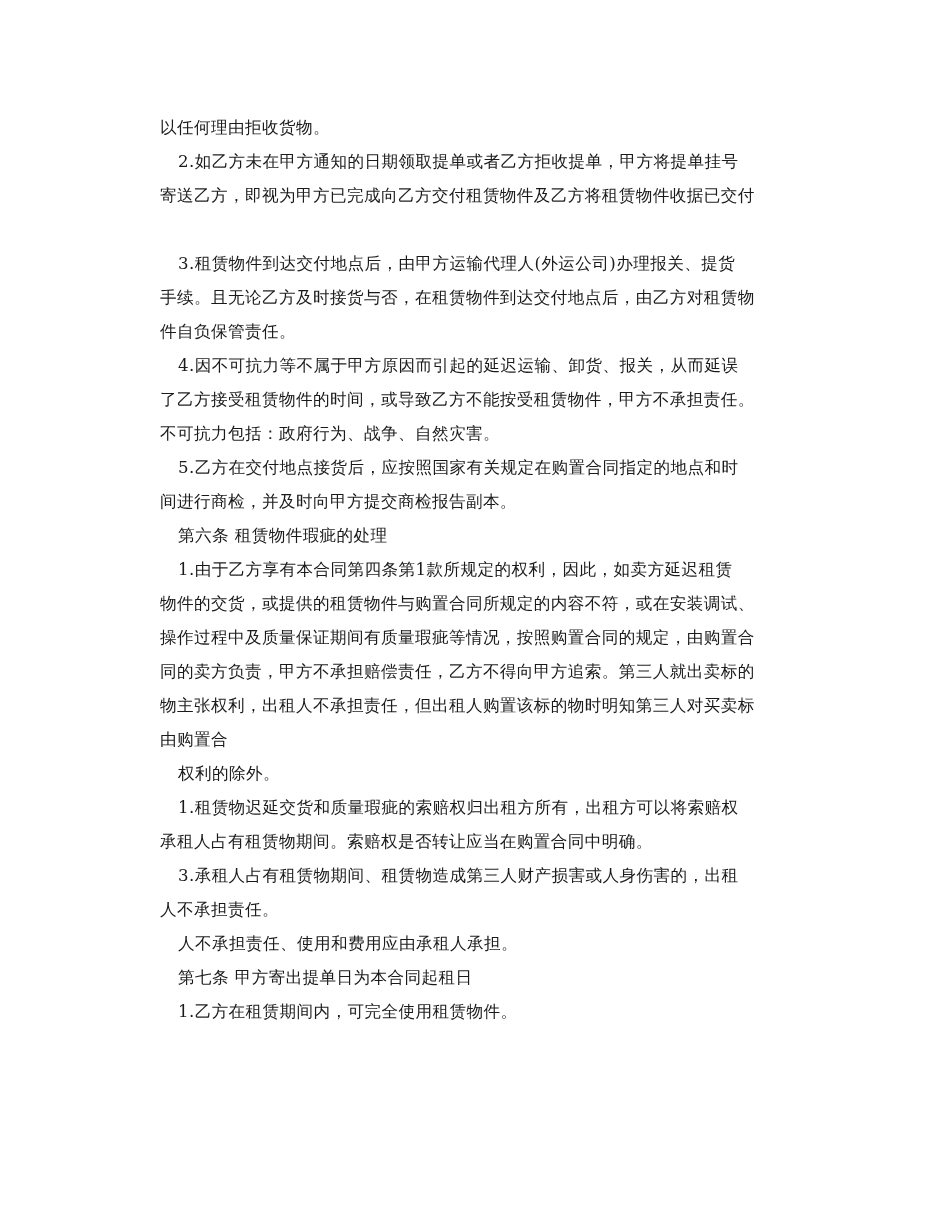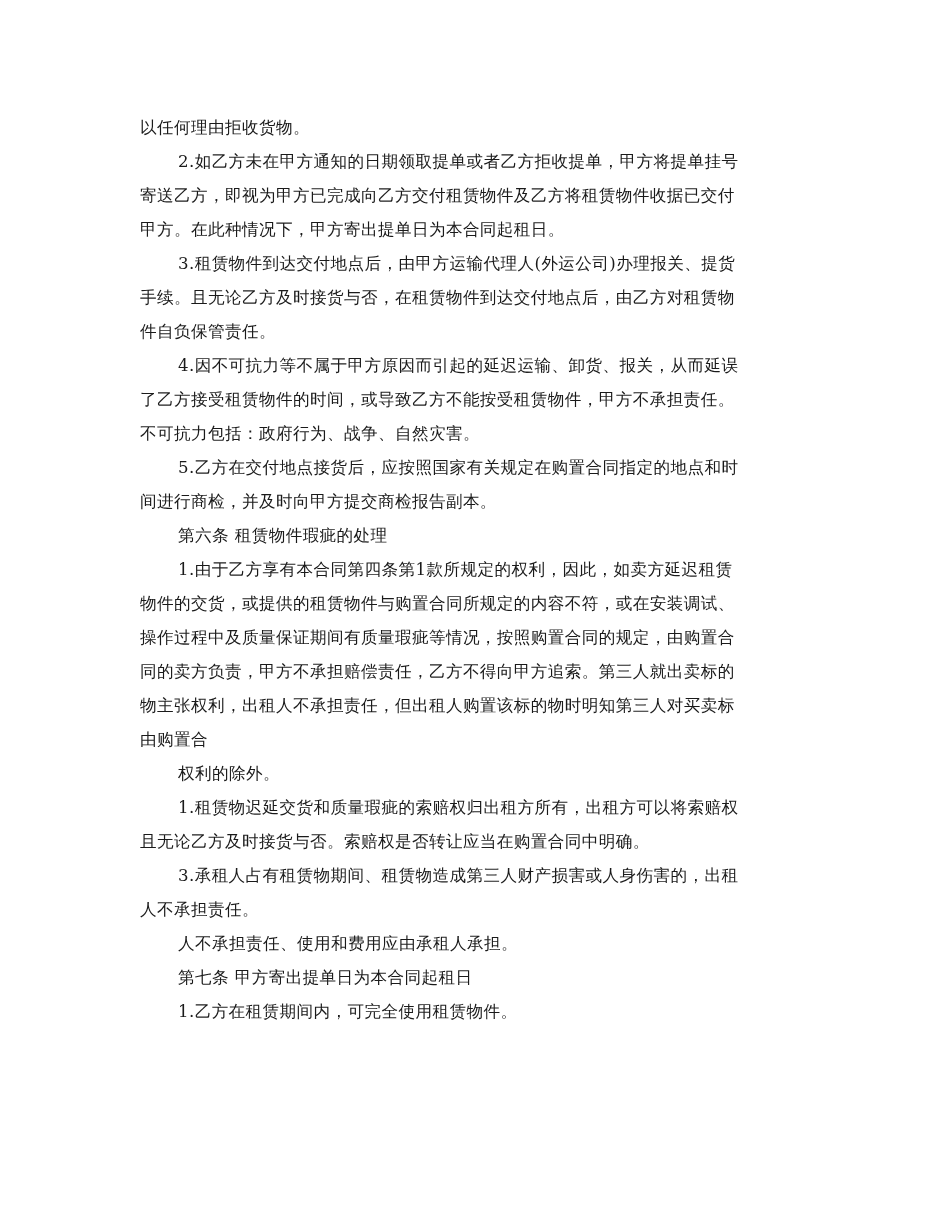--- a/index.html
+++ b/index.html
@@ -1,53 +1,52 @@
 <!DOCTYPE html>
 <html><head>
   <meta charset="utf-8">
   <style>
     html, body { margin: 0; padding: 0; background: #ffffff; }
     body { width: 950px; height: 1230px; position: relative; overflow: hidden; }
     .page { position: absolute; left: 0; top: 0; width: 950px; height: 1230px; background: #fff; }
     .line {
       position: absolute;
-      left: 140px;
+      left: 160px;
       font-family: "DejaVu Serif", "Liberation Serif", serif;
       font-size: 16.6px;
       color: #1a1a1a;
       white-space: nowrap;
       letter-spacing: 0.4px;
       line-height: 20px;
     }
     .line.indent { left: 178px; }
   </style>
 </head>
 <body>
 
 <div class="page">
   <div class="line" style="top:118px">以任何理由拒收货物。</div>
   <div class="line indent" style="top:152px">2.如乙方未在甲方通知的日期领取提单或者乙方拒收提单，甲方将提单挂号</div>
   <div class="line" style="top:186px">寄送乙方，即视为甲方已完成向乙方交付租赁物件及乙方将租赁物件收据已交付</div>
-  <div class="line" style="top:220px">甲方。在此种情况下，甲方寄出提单日为本合同起租日。</div>
   <div class="line indent" style="top:254px">3.租赁物件到达交付地点后，由甲方运输代理人(外运公司)办理报关、提货</div>
   <div class="line" style="top:288px">手续。且无论乙方及时接货与否，在租赁物件到达交付地点后，由乙方对租赁物</div>
   <div class="line" style="top:322px">件自负保管责任。</div>
   <div class="line indent" style="top:356px">4.因不可抗力等不属于甲方原因而引起的延迟运输、卸货、报关，从而延误</div>
   <div class="line" style="top:390px">了乙方接受租赁物件的时间，或导致乙方不能按受租赁物件，甲方不承担责任。</div>
   <div class="line" style="top:424px">不可抗力包括：政府行为、战争、自然灾害。</div>
   <div class="line indent" style="top:458px">5.乙方在交付地点接货后，应按照国家有关规定在购置合同指定的地点和时</div>
   <div class="line" style="top:492px">间进行商检，并及时向甲方提交商检报告副本。</div>
   <div class="line indent" style="top:526px">第六条 租赁物件瑕疵的处理</div>
   <div class="line indent" style="top:560px">1.由于乙方享有本合同第四条第1款所规定的权利，因此，如卖方延迟租赁</div>
   <div class="line" style="top:594px">物件的交货，或提供的租赁物件与购置合同所规定的内容不符，或在安装调试、</div>
   <div class="line" style="top:628px">操作过程中及质量保证期间有质量瑕疵等情况，按照购置合同的规定，由购置合</div>
   <div class="line" style="top:662px">同的卖方负责，甲方不承担赔偿责任，乙方不得向甲方追索。第三人就出卖标的</div>
   <div class="line" style="top:696px">物主张权利，出租人不承担责任，但出租人购置该标的物时明知第三人对买卖标</div>
   <div class="line" style="top:730px">由购置合</div>
   <div class="line indent" style="top:764px">权利的除外。</div>
   <div class="line indent" style="top:798px">1.租赁物迟延交货和质量瑕疵的索赔权归出租方所有，出租方可以将索赔权</div>
-  <div class="line" style="top:832px">且无论乙方及时接货与否。索赔权是否转让应当在购置合同中明确。</div>
+  <div class="line" style="top:832px">承租人占有租赁物期间。索赔权是否转让应当在购置合同中明确。</div>
   <div class="line indent" style="top:866px">3.承租人占有租赁物期间、租赁物造成第三人财产损害或人身伤害的，出租</div>
   <div class="line" style="top:900px">人不承担责任。</div>
   <div class="line indent" style="top:934px">人不承担责任、使用和费用应由承租人承担。</div>
   <div class="line indent" style="top:968px">第七条 甲方寄出提单日为本合同起租日</div>
   <div class="line indent" style="top:1002px">1.乙方在租赁期间内，可完全使用租赁物件。</div>
 </div>
 
 </body></html>

